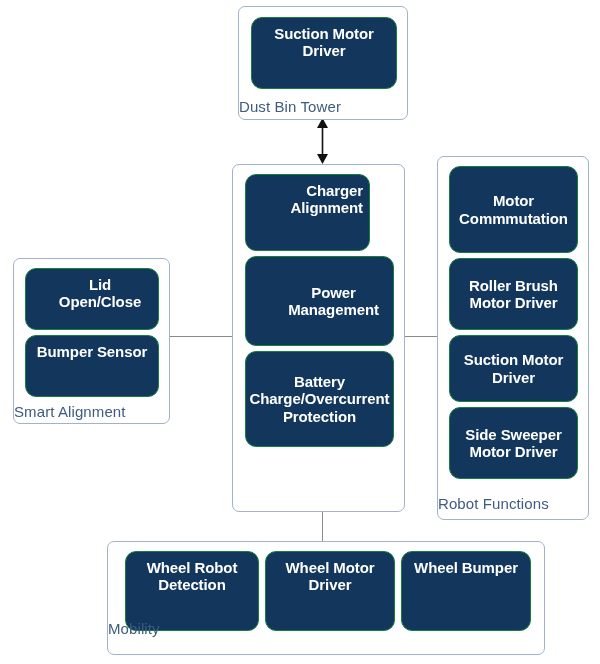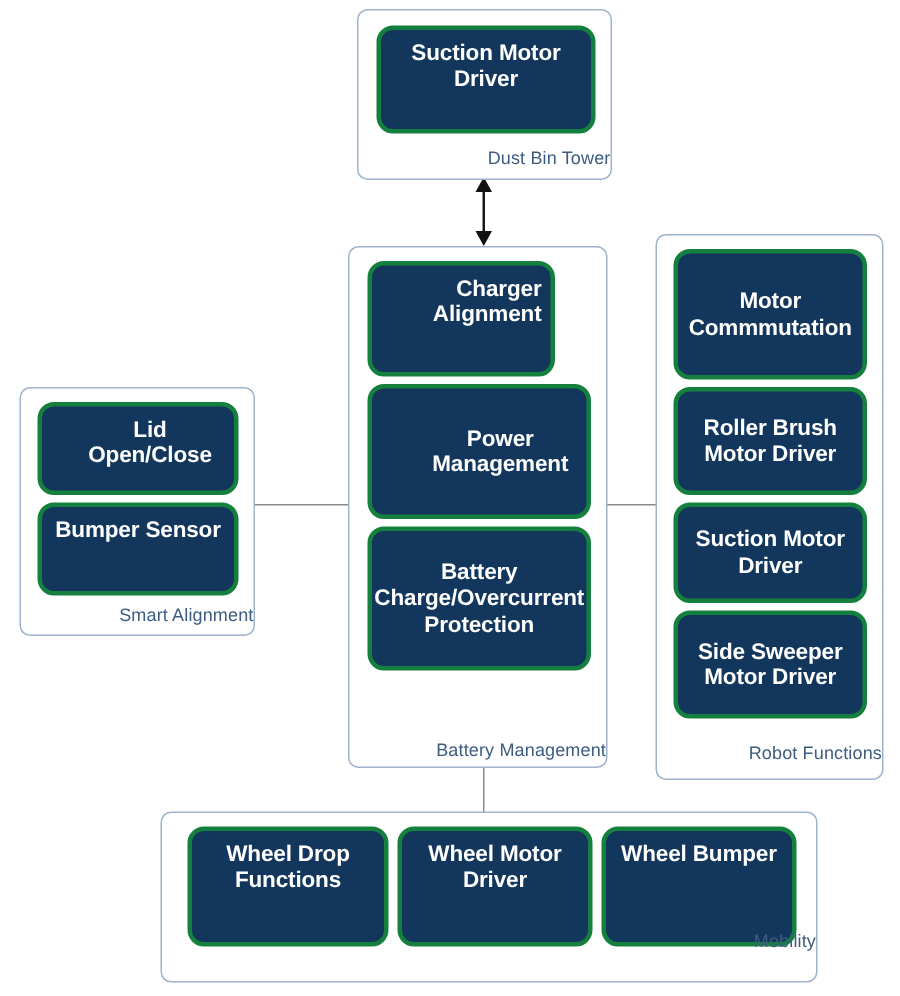--- a/index.html
+++ b/index.html
@@ -26,34 +26,34 @@
     box-sizing: border-box;
     background: #ffffff;
     border: 1.3px solid #9fb3cc;
     border-radius: 7px;
     z-index: 3;
   }
   .group-caption {
     position: absolute;
     left: 0;
     right: 0;
-    text-align: right;
-    font-size: 12px;
+    text-align: left;
+    font-size: 15px;
     font-weight: 400;
     color: #3d5c80;
     letter-spacing: 0.1px;
     white-space: nowrap;
   }
 
   
   .node {
     position: absolute;
     box-sizing: border-box;
     background: #12365c;
-    border: 3px solid #15803d;
+    border: 1px solid #15803d;
     border-radius: 11px;
     color: #ffffff;
     font-size: 15px;
     font-weight: bold;
     line-height: 1.14;
     text-align: center;
     padding: 7px 6px 0 6px;
     letter-spacing: -0.1px;
     overflow: hidden;
   }
@@ -109,31 +109,30 @@
   <div class="group" style="left:13px; top:258px; width:157px; height:166px;">
     <div class="node" style="left:11px; top:9px; width:134px; height:62px;padding-left:22px;">Lid Open/Close</div>
     <div class="node" style="left:11px; top:76px; width:134px; height:62px;">Bumper Sensor</div>
     <div class="group-caption" style="top:144px;">Smart Alignment</div>
   </div>
 
   <div class="group" style="left:232px; top:164px; width:173px; height:348px;">
     <div class="node" style="left:12px; top:9px; width:125px; height:77px;text-align:right;">Charger Alignment</div>
     <div class="node mid" style="left:12px; top:91px; width:149px; height:90px;padding-left:34px;">Power Management</div>
     <div class="node mid" style="left:12px; top:186px; width:149px; height:96px;">Battery Charge/Overcurrent Protection</div>
-    <div class="group-caption" style="top:328px;">Battery Management</div>
   </div>
 
   <div class="group" style="left:437px; top:156px; width:152px; height:364px;">
     <div class="node mid" style="left:11px; top:101px; width:129px; height:72px;">Roller Brush Motor Driver</div>
     <div class="node mid" style="left:11px; top:9px; width:129px; height:87px;">Motor Commmutation</div>
     <div class="node mid" style="left:11px; top:178px; width:129px; height:67px;">Suction Motor Driver</div>
     <div class="node mid" style="left:11px; top:250px; width:129px; height:72px;">Side Sweeper Motor Driver</div>
     <div class="group-caption" style="top:338px;">Robot Functions</div>
   </div>
 
   <div class="group" style="left:107px; top:541px; width:438px; height:114px;">
-    <div class="node" style="left:17px; top:9px; width:134px; height:80px;">Wheel Drop Functions</div>
+    <div class="node" style="left:17px; top:9px; width:134px; height:80px;">Wheel Robot Detection</div>
     <div class="node" style="left:157px; top:9px; width:130px; height:80px;">Wheel Motor Driver</div>
     <div class="node" style="left:293px; top:9px; width:130px; height:80px;">Wheel Bumper</div>
     <div class="group-caption" style="top:78px;">Mobility</div>
   </div>
 
 </div>
 
 </body></html>

